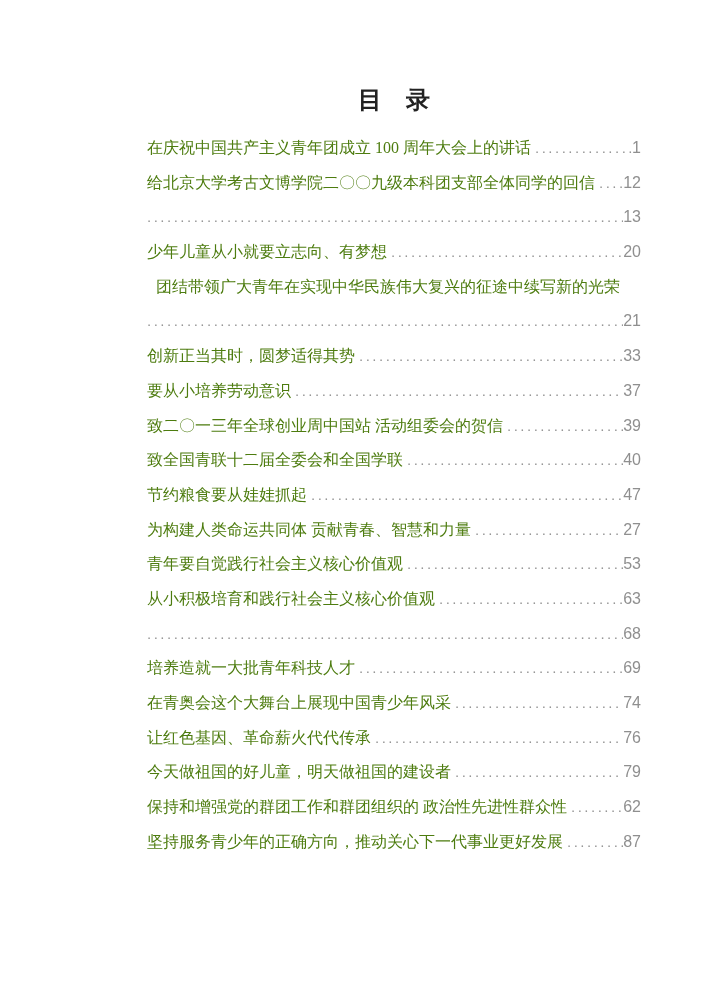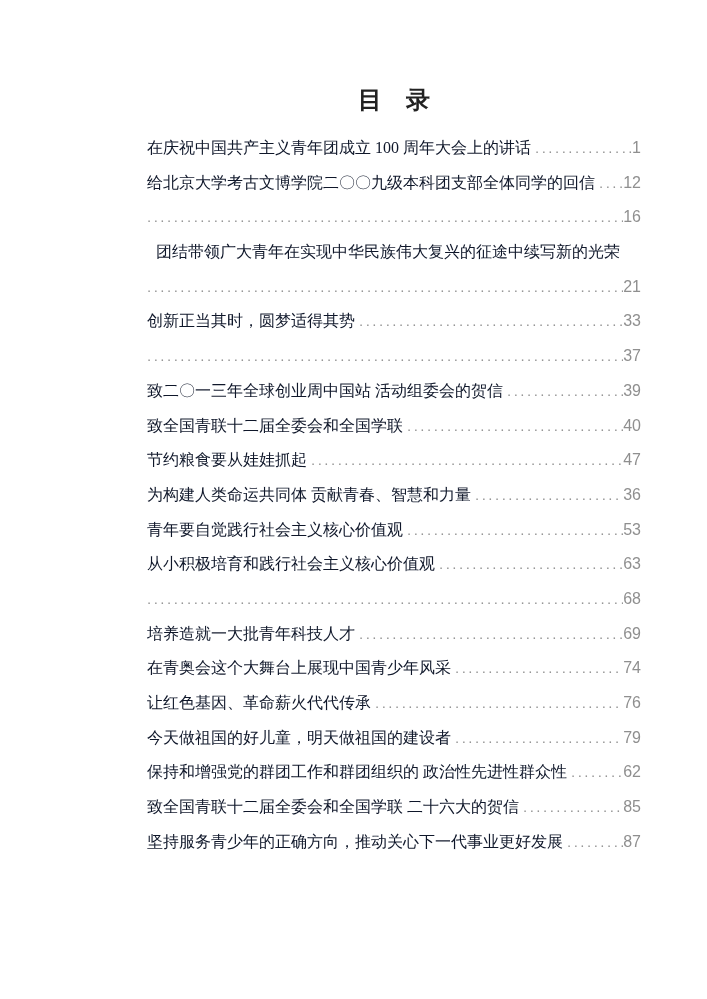--- a/index.html
+++ b/index.html
@@ -34,21 +34,21 @@
     display: flex;
     align-items: baseline;
     height: 34.7px;
     line-height: 34.7px;
   }
   .toc-entry .t {
     flex: 0 1 auto;
     white-space: pre;
     overflow: hidden;
     font-size: 16px;
-    color: #0f172a;
+    color: #4d7c0f;
   }
   .toc-entry.indent .t {
     padding-left: 9px;
   }
   .toc-entry.title-only .t {
     flex: 1 1 auto;
   }
   .leader {
     flex: 1 1 0;
     min-width: 6px;
@@ -84,37 +84,43 @@
     <span class="leader"></span>
     <span class="num">1</span>
   </div>
       <div class="toc-entry">
     <span class="t">给北京大学考古文博学院二〇〇九级本科团支部全体同学的回信</span>
     <span class="leader"></span>
     <span class="num">12</span>
   </div>
       <div class="toc-entry">
     <span class="leader"></span>
-    <span class="num">16</span>
+    <span class="num">13</span>
+  </div>
+      <div class="toc-entry">
+    <span class="t">少年儿童从小就要立志向、有梦想</span>
+    <span class="leader"></span>
+    <span class="num">20</span>
   </div>
       <div class="toc-entry indent title-only">
     <span class="t">团结带领广大青年在实现中华民族伟大复兴的征途中续写新的光荣</span>
 
   </div>
       <div class="toc-entry">
 
     <span class="leader"></span>
     <span class="num">21</span>
   </div>
       <div class="toc-entry">
     <span class="t">创新正当其时，圆梦适得其势</span>
     <span class="leader"></span>
     <span class="num">33</span>
   </div>
       <div class="toc-entry">
+    <span class="t">要从小培养劳动意识</span>
     <span class="leader"></span>
     <span class="num">37</span>
   </div>
       <div class="toc-entry">
     <span class="t">致二〇一三年全球创业周中国站 活动组委会的贺信</span>
     <span class="leader"></span>
     <span class="num">39</span>
   </div>
       <div class="toc-entry">
     <span class="t">致全国青联十二届全委会和全国学联</span>
@@ -122,21 +128,21 @@
     <span class="num">40</span>
   </div>
       <div class="toc-entry">
     <span class="t">节约粮食要从娃娃抓起</span>
     <span class="leader"></span>
     <span class="num">47</span>
   </div>
       <div class="toc-entry">
     <span class="t">为构建人类命运共同体 贡献青春、智慧和力量</span>
     <span class="leader"></span>
-    <span class="num">36</span>
+    <span class="num">27</span>
   </div>
       <div class="toc-entry">
     <span class="t">青年要自觉践行社会主义核心价值观</span>
     <span class="leader"></span>
     <span class="num">53</span>
   </div>
       <div class="toc-entry">
     <span class="t">从小积极培育和践行社会主义核心价值观</span>
     <span class="leader"></span>
     <span class="num">63</span>
@@ -164,23 +170,18 @@
     <span class="t">今天做祖国的好儿童，明天做祖国的建设者</span>
     <span class="leader"></span>
     <span class="num">79</span>
   </div>
       <div class="toc-entry">
     <span class="t">保持和增强党的群团工作和群团组织的 政治性先进性群众性</span>
     <span class="leader"></span>
     <span class="num">62</span>
   </div>
       <div class="toc-entry">
-    <span class="t">致全国青联十二届全委会和全国学联 二十六大的贺信</span>
-    <span class="leader"></span>
-    <span class="num">85</span>
-  </div>
-      <div class="toc-entry">
     <span class="t">坚持服务青少年的正确方向，推动关心下一代事业更好发展</span>
     <span class="leader"></span>
     <span class="num">87</span>
   </div>
     </div>
 </div>
 
 </body></html>

